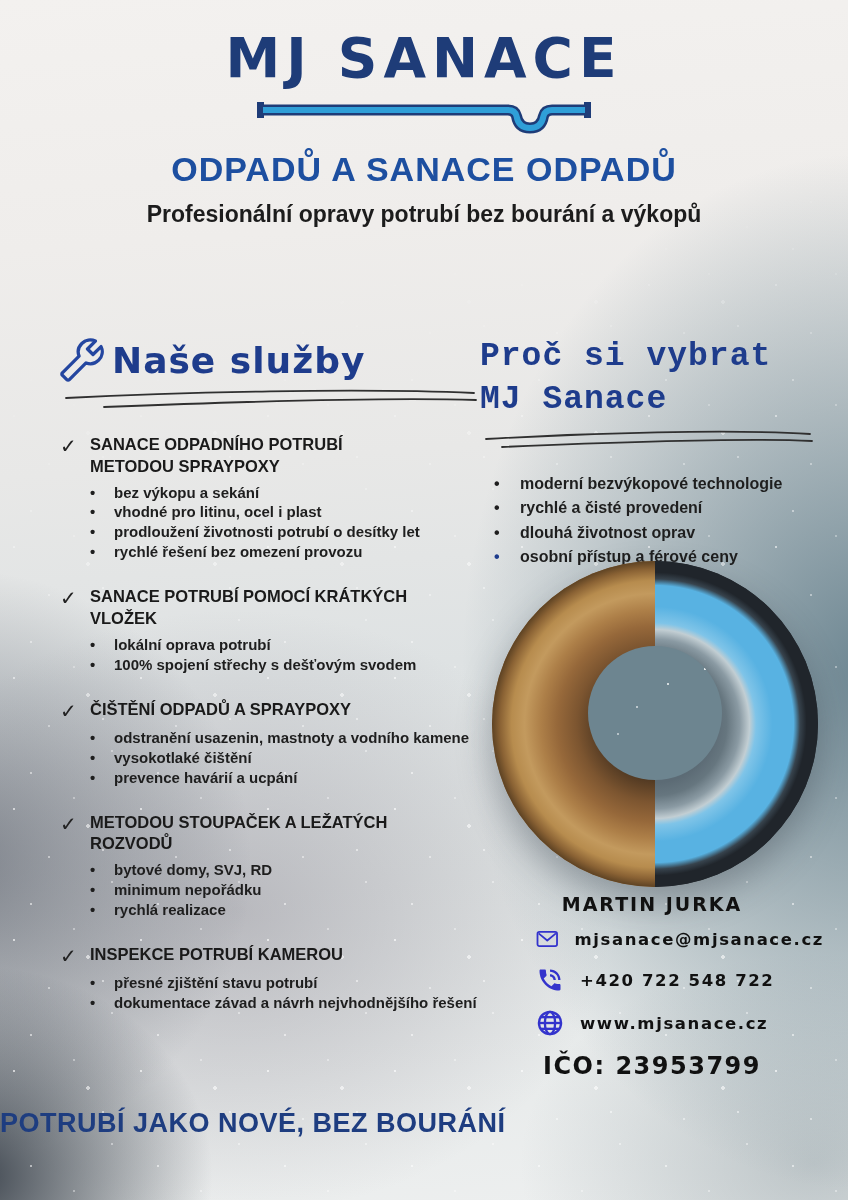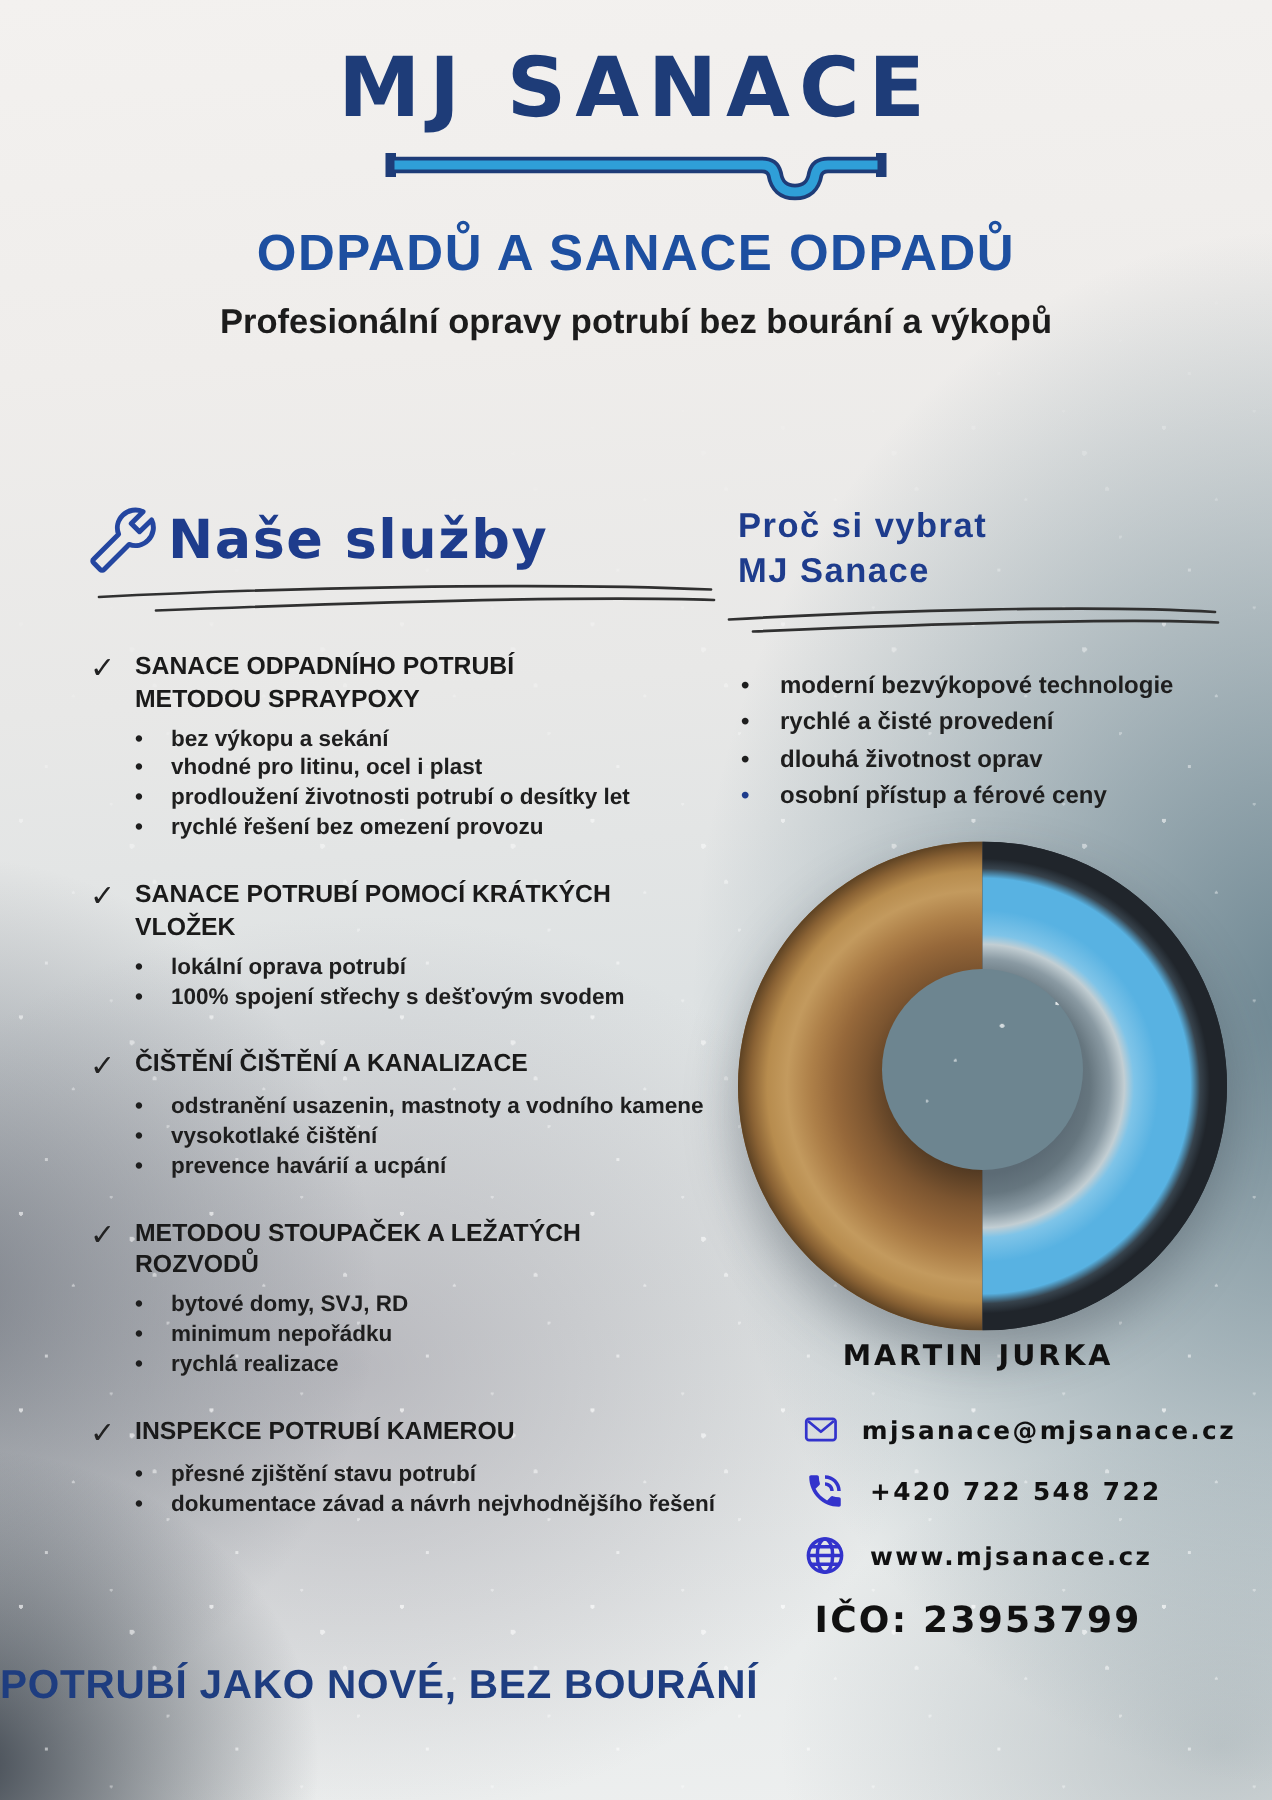--- a/index.html
+++ b/index.html
@@ -63,23 +63,22 @@
   .service-title .txt{ font-size:16.5px; font-weight:800; line-height:1.32; max-width:318px; color:#1a1a1a; }
   .service ul{ list-style:none; margin-top:5px; }
   .service li, .why li{ display:flex; }
   .service li{ padding-left:30px; font-size:15px; font-weight:700; line-height:1.33; }
   .service li .marker{ width:24px; flex:0 0 24px; }
   .service li .txt{ max-width:366px; }
 
   
   .why{ position:absolute; left:480px; top:336px; width:344px; }
   .why-title{
-    font-size:23px; font-weight:800; color:#1e3c8c; line-height:1.3; letter-spacing:1px;
-    font-family:Liberation Sans, sans-serif;
-    margin-left:12px;
+    font-size:33px; font-weight:800; color:#1e3c8c; line-height:1.3; letter-spacing:1px;
+    font-family:Liberation Mono, monospace;
   }
   .why ul{ list-style:none; margin-top:22px; }
   .why li{ font-size:16px; font-weight:700; line-height:1.53; padding-left:14px; }
   .why li .marker{ width:26px; flex:0 0 26px; }
   .why li:nth-child(4) .marker{ color:#1e3c8c; }
 
   
   .pipe-photo{
     position:absolute; left:492px; top:561px; width:326px; height:326px;
     border-radius:50%; overflow:hidden;
@@ -110,21 +109,21 @@
       radial-gradient(circle 1px at 30px 88px, rgba(255,255,255,.5) 98%, transparent);
     background-size:103px 109px;
   }
 
   
   .contact{ position:absolute; left:480px; top:893px; width:344px; }
   .contact-name{
     text-align:center; font-size:19px; font-weight:800; letter-spacing:2px; color:#111;
     font-family:"DejaVu Sans","Liberation Sans",sans-serif;
   }
-  .contact-rows{ margin-top:26px; padding-left:56px; }
+  .contact-rows{ margin-top:12px; padding-left:56px; }
   .contact-row{ display:flex; align-items:center; gap:16px; margin-bottom:15px; }
   .contact-row .txt{
     font-size:16.5px; font-weight:800; letter-spacing:1.6px; color:#111;
     font-family:"DejaVu Sans","Liberation Sans",sans-serif;
   }
   .ico-line{
     margin-top:6px; text-align:center; font-size:24px; font-weight:800; letter-spacing:1.5px; color:#111;
     font-family:"DejaVu Sans","Liberation Sans",sans-serif;
   }
 
@@ -206,21 +205,21 @@
         <li>
             <span class="marker">•</span>
             <span class="txt">100% spojení střechy s dešťovým svodem</span>
           </li>
       </ul>
     </div>
 
     <div class="service">
       <div class="service-title">
         <span class="check">✓</span>
-        <span class="txt">ČIŠTĚNÍ ČIŠTĚNÍ A KANALIZACE</span>
+        <span class="txt">ČIŠTĚNÍ ODPADŮ A SPRAYPOXY</span>
       </div>
       <ul>
         <li>
             <span class="marker">•</span>
             <span class="txt">odstranění usazenin, mastnoty a vodního kamene</span>
           </li>
         <li>
             <span class="marker">•</span>
             <span class="txt">vysokotlaké čištění</span>
           </li>

